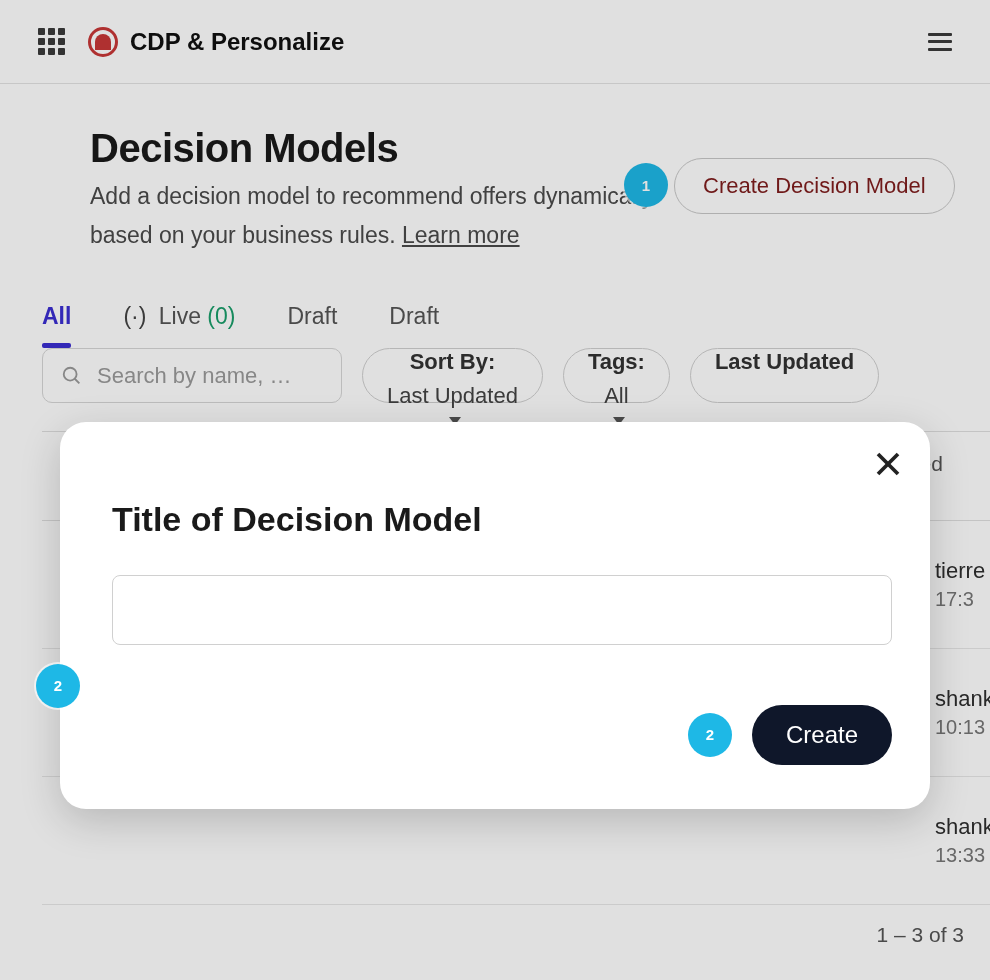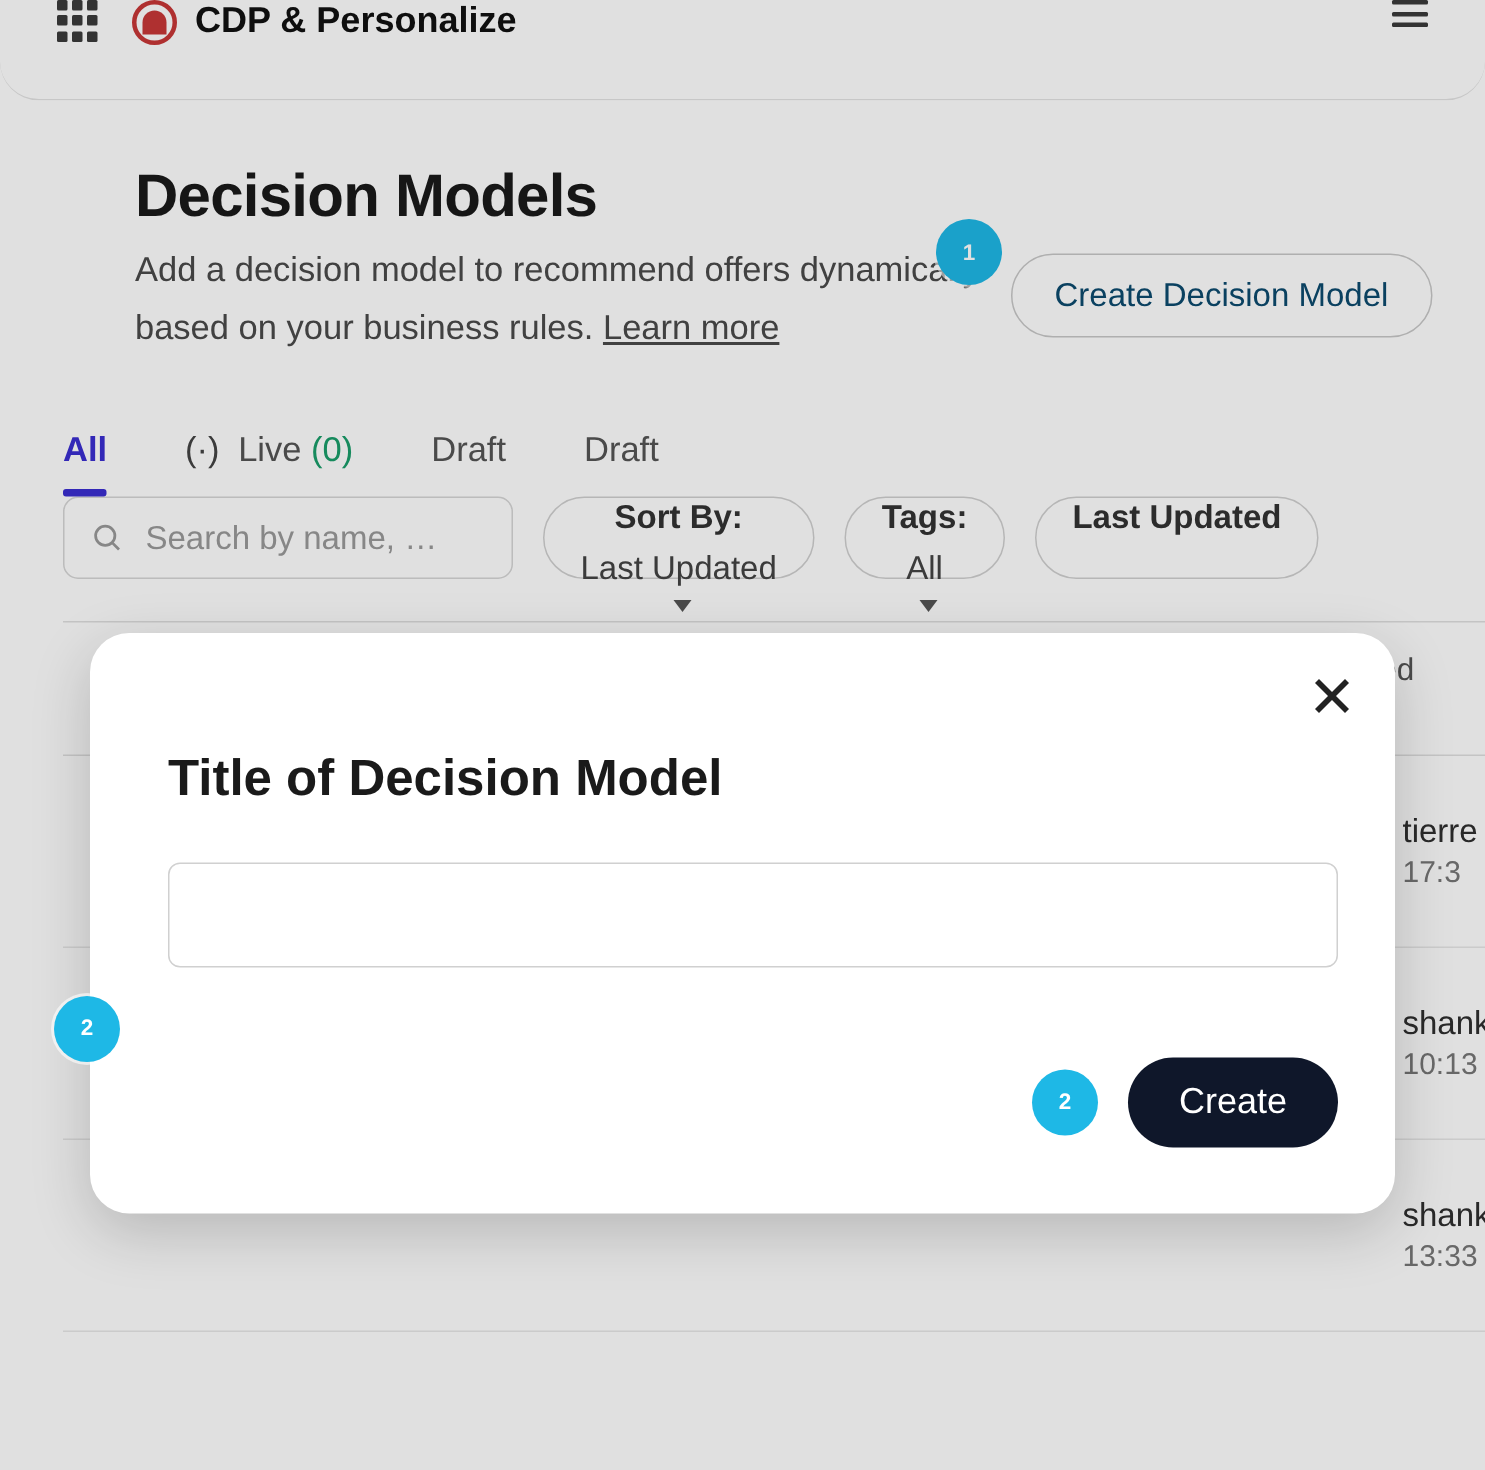--- a/index.html
+++ b/index.html
@@ -9,48 +9,46 @@
     background: #f7f7f7;
     color: #1a1a1a;
     width: 990px;
     height: 980px;
     overflow: hidden;
   }
   .app { position: relative; width: 990px; height: 980px; background: #fff; }
 
   
   .topbar {
-    height: 67px;
-    display: flex; align-items: flex-start;
+    height: 84px;
+    display: flex; align-items: center;
     padding: 0 38px;
     border-bottom: 1px solid #e3e3e3;
-    border-radius: 26px;
   }
   .apps-icon { width: 28px; height: 28px; display:flex; flex-wrap:wrap; gap:3px; margin-right: 22px;}
   .apps-icon span { width:7px; height:7px; background:#3b3b3b; border-radius:1px;}
   .logo { width:30px; height:30px; border-radius:50%; border:3px solid #c83737; display:flex; align-items:center; justify-content:center; margin-right:12px;}
   .logo-inner { width:16px; height:16px; border-radius:50% 50% 0 0; background:#c83737;}
   .brand { font-size:24px; font-weight:700; color:#111;}
   .spacer { flex:1;}
   .hamburger { width:24px; height:18px; display:flex; flex-direction:column; justify-content:space-between;}
   .hamburger span { height:3px; background:#3b3b3b; border-radius:1px;}
 
   
   .main { padding: 42px 0 0 42px; }
   .title-row { display:flex; align-items:flex-start; }
   .title-col { flex:0 0 auto; max-width: 580px; margin-left: 48px;}
   h1 { margin:0 0 6px 0; font-size:40px; font-weight:600; letter-spacing:-0.5px;}
   .subtitle { font-size:23px; color:#4a4a4a; line-height:1.7;}
   .subtitle a { color:#4a4a4a; text-decoration:underline;}
   .create-wrap { position:relative; margin-left:4px; margin-top:32px;}
   .create-btn {
-    border:1px solid #c8c8c8; background:#fff; color:#0c4a6e;
+    border:1px solid #c8c8c8; background:#fff; color:#7f1d1d;
     font-size:22px; font-weight:500; border-radius:30px;
     padding: 14px 28px;
-    margin-top: 28px;
   }
 
   .callout {
     width:44px; height:44px; border-radius:50%;
     background:#1eb8e6; color:#fff; font-size:15px; font-weight:600;
     display:flex; align-items:center; justify-content:center;
     position:absolute;
     box-shadow: 0 0 0 2px rgba(255,255,255,0.6);
   }
   .callout.c1 { left:-50px; top:5px; }
@@ -241,20 +239,21 @@
         <div class="time">10:13</div>
       </div>
     </div>
     <div class="row-stub">
       <div class="rs-inner">
         <div>shank</div>
         <div class="time">13:33</div>
       </div>
     </div>
 
+    <div class="pagination">1 – 3 of 3</div>
 
   </div>
 
   <div class="overlay">
     <div class="modal">
       <div class="callout c2-outer">2</div>
 
       <div class="modal-close">
         <svg width="30" height="30" viewBox="0 0 24 24" stroke="#222" stroke-width="3">
           <line x1="4" y1="4" x2="20" y2="20"></line>

